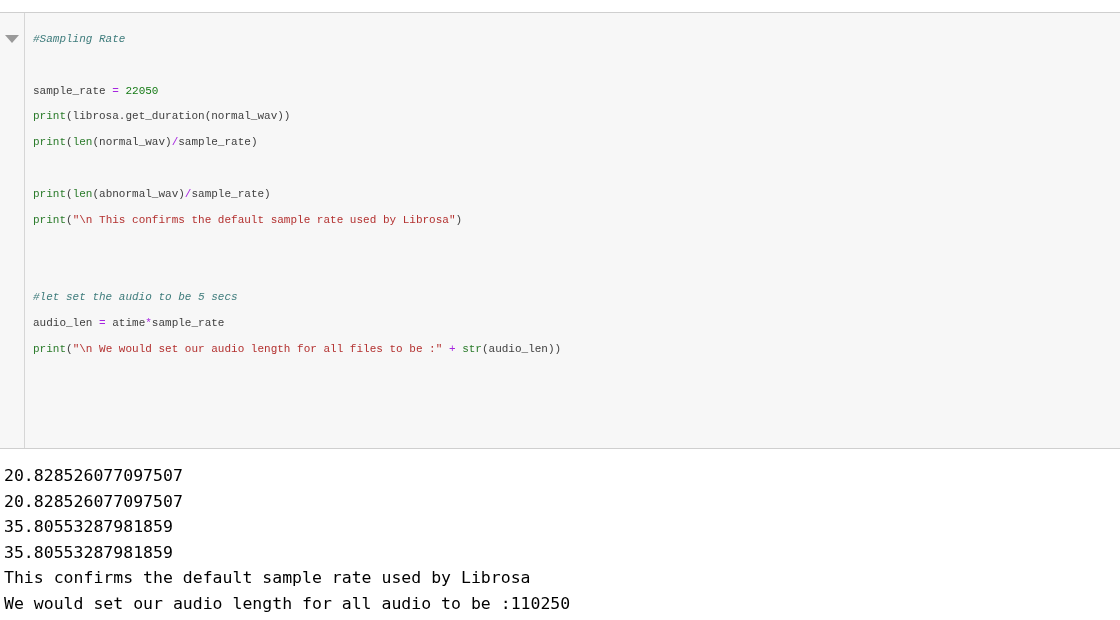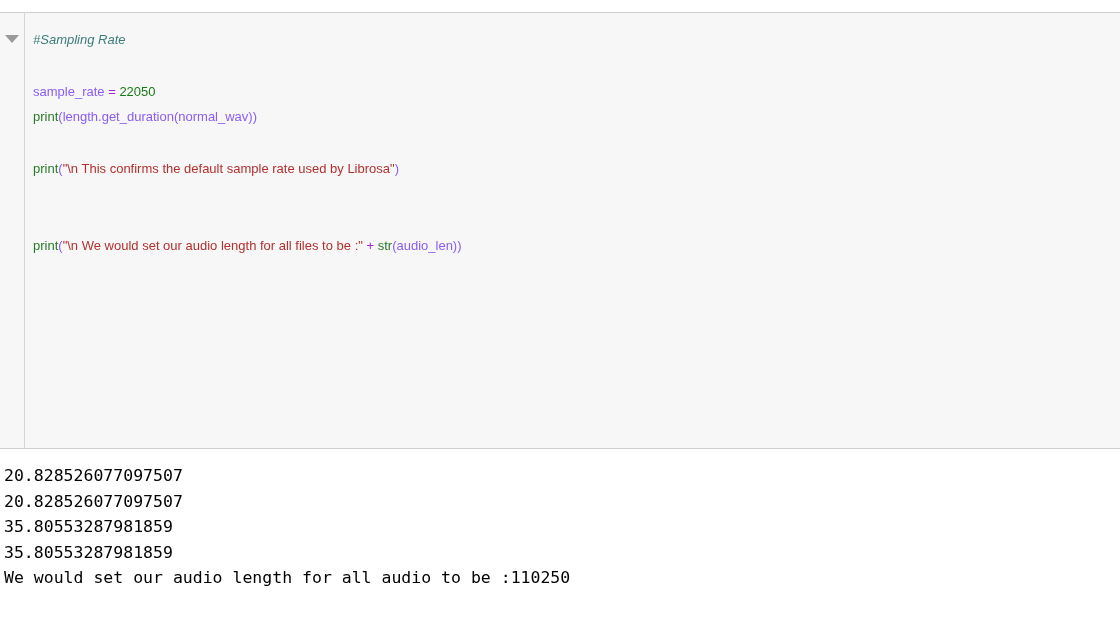--- a/index.html
+++ b/index.html
@@ -58,36 +58,36 @@
   }
 
   .code-area {
     flex: 1 1 auto;
     padding: 14px 0 16px 8px;
     box-sizing: border-box;
     background: #f7f7f7;
   }
 
   .code-line {
-    font-family: Liberation Sans, sans-serif;
-    font-size: 13px;
+    font-family: Liberation Mono, monospace;
+    font-size: 11px;
     line-height: 25.8px;
     color: #000000;
     white-space: pre;
     letter-spacing: 0px;
     height: 25.8px;
   }
   .code-line.blank { color: transparent; }
 
   .tok-comment { color: #3d7b7b; font-style: italic; }
   .tok-builtin { color: #297a29; }
   .tok-number  { color: #157a15; }
   .tok-op      { color: #a626e0; }
   .tok-string  { color: #b3302f; }
-  .tok-plain   { color: #8b5cf6; }
+  .tok-plain   { color: #404040; }
 
   
   .output {
     position: absolute;
     top: 459px;
     left: 0;
     width: 1120px;
     padding: 4px 0 0 4px;
     box-sizing: border-box;
     background: #ffffff;
@@ -107,30 +107,35 @@
 <div class="notebook">
 
   <div class="cell">
     <div class="gutter">
       <div class="collapse-triangle"></div>
     </div>
     <div class="code-area" id="code-area">
         <div class="code-line"><span class="tok-comment">#Sampling Rate</span></div>
         <div class="code-line blank"><span class="tok-plain"> </span></div>
         <div class="code-line"><span class="tok-plain">sample_rate </span><span class="tok-op">=</span><span class="tok-plain"> </span><span class="tok-number">22050</span></div>
-        <div class="code-line"><span class="tok-builtin">print</span><span class="tok-plain">(length.get_duration(normal_wav))</span></div>
+        <div class="code-line"><span class="tok-builtin">print</span><span class="tok-plain">(librosa.get_duration(normal_wav))</span></div>
+        <div class="code-line"><span class="tok-builtin">print</span><span class="tok-plain">(</span><span class="tok-builtin">len</span><span class="tok-plain">(normal_wav)</span><span class="tok-op">/</span><span class="tok-plain">sample_rate)</span></div>
         <div class="code-line blank"><span class="tok-plain"> </span></div>
+        <div class="code-line"><span class="tok-builtin">print</span><span class="tok-plain">(</span><span class="tok-builtin">len</span><span class="tok-plain">(abnormal_wav)</span><span class="tok-op">/</span><span class="tok-plain">sample_rate)</span></div>
         <div class="code-line"><span class="tok-builtin">print</span><span class="tok-plain">(</span><span class="tok-string">"\n This confirms the default sample rate used by Librosa"</span><span class="tok-plain">)</span></div>
         <div class="code-line blank"><span class="tok-plain"> </span></div>
         <div class="code-line blank"><span class="tok-plain"> </span></div>
+        <div class="code-line"><span class="tok-comment">#let set the audio to be 5 secs</span></div>
+        <div class="code-line"><span class="tok-plain">audio_len </span><span class="tok-op">=</span><span class="tok-plain"> atime</span><span class="tok-op">*</span><span class="tok-plain">sample_rate</span></div>
         <div class="code-line"><span class="tok-builtin">print</span><span class="tok-plain">(</span><span class="tok-string">"\n We would set our audio length for all files to be :"</span><span class="tok-plain"> </span><span class="tok-op">+</span><span class="tok-plain"> </span><span class="tok-builtin">str</span><span class="tok-plain">(audio_len))</span></div>
       </div>
   </div>
 
   <div class="output" id="output-area">
       <div class="out-line">20.828526077097507</div>
       <div class="out-line">20.828526077097507</div>
       <div class="out-line">35.80553287981859</div>
       <div class="out-line">35.80553287981859</div>
+      <div class="out-line">This confirms the default sample rate used by Librosa</div>
       <div class="out-line">We would set our audio length for all audio to be :110250</div>
     </div>
 
 </div>
 
 </body></html>

